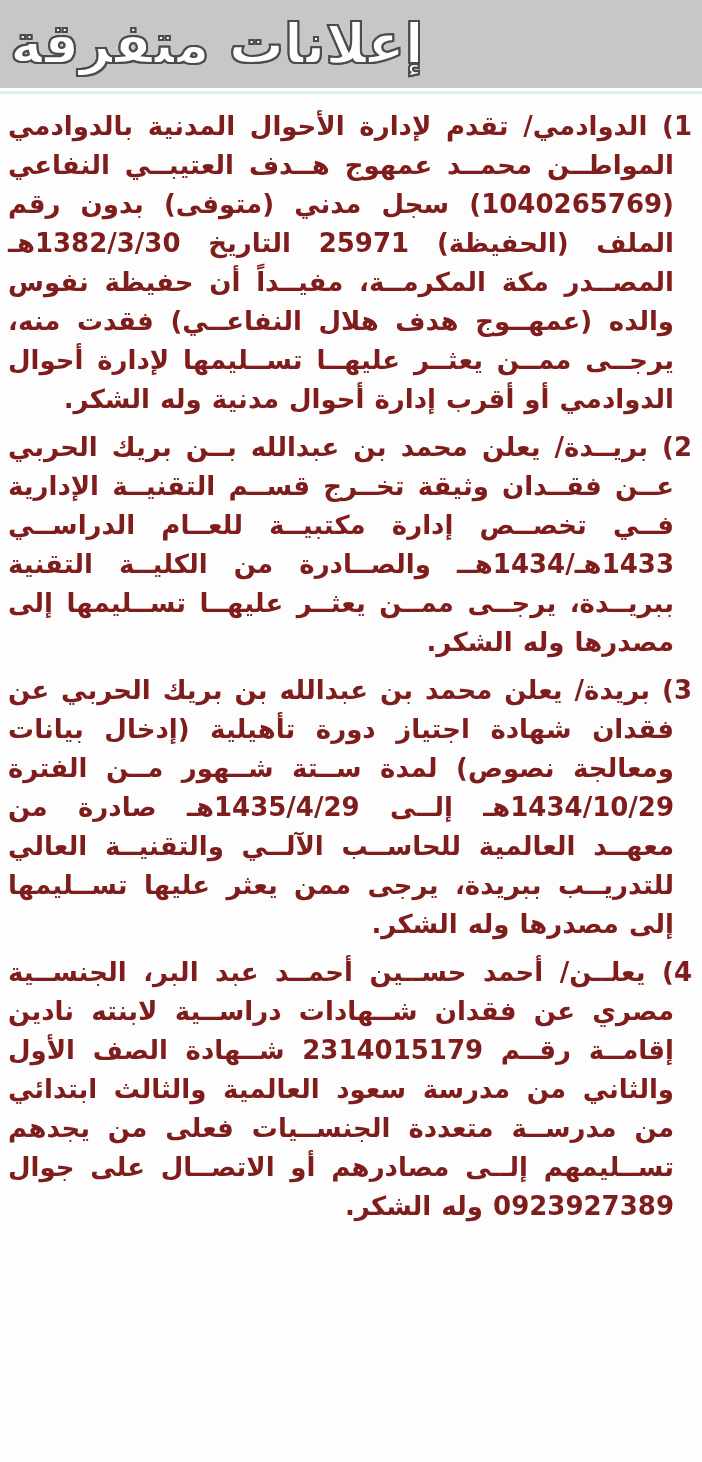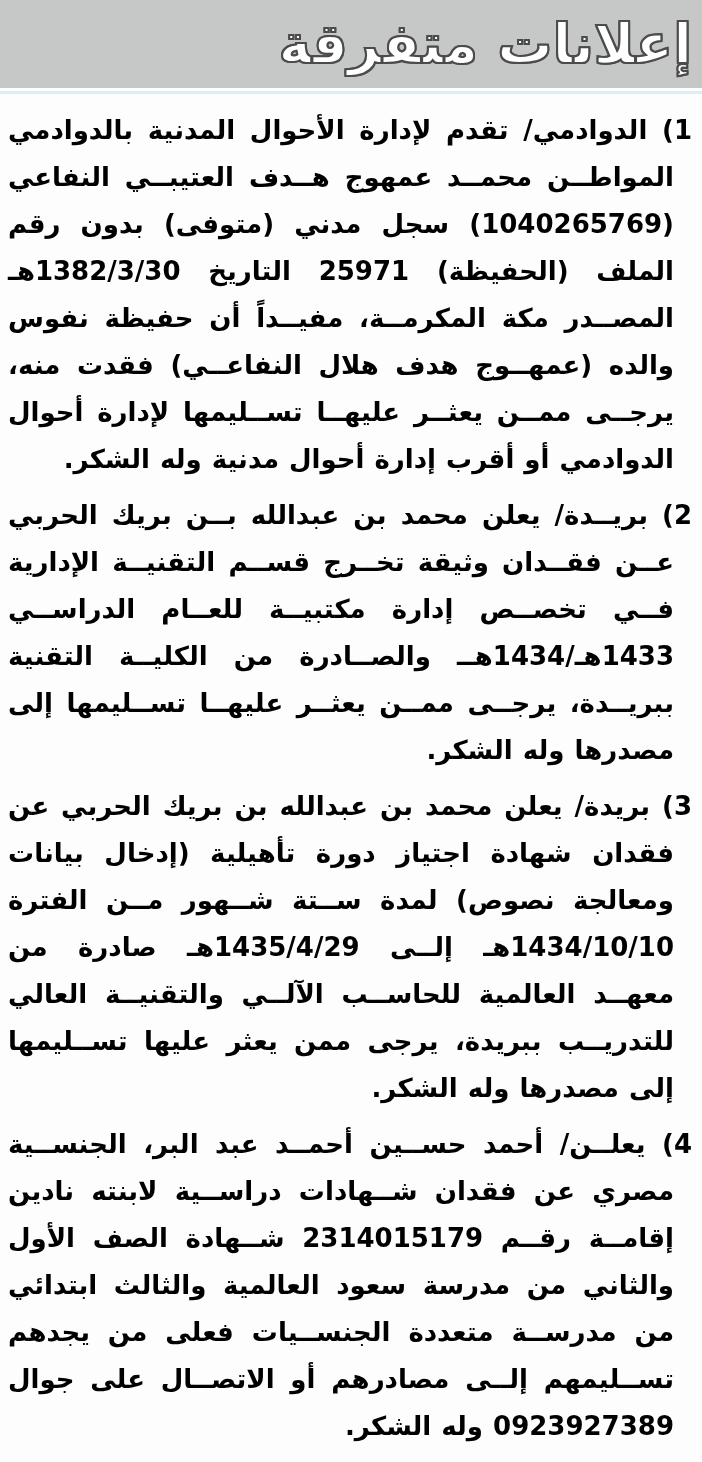--- a/index.html
+++ b/index.html
@@ -12,21 +12,20 @@
     background: #fdfdfd;
     overflow: hidden;
     font-family: "DejaVu Sans", sans-serif;
   }
   
   .banner {
     height: 88px;
     background: #c6c7c7;
     display: flex;
     align-items: center;
-    justify-content: flex-end;
     padding: 0 10px;
     box-sizing: border-box;
   }
   .banner-title {
     direction: rtl;
     font-size: 55px;
     font-weight: bold;
     color: #ffffff;
     -webkit-text-stroke: 2px #4b4b4b;
     text-shadow:
@@ -50,35 +49,35 @@
   .content {
     padding: 13px 10px 0 8px;
     box-sizing: border-box;
   }
   .ad {
     direction: rtl;
     unicode-bidi: plaintext;
     text-align: justify;
     font-size: 26px;
     font-weight: bold;
-    color: #000000;
-    line-height: 47px;
+    color: #7f1d1d;
+    line-height: 39px;
     margin: 0 0 9px 0;
     padding-right: 18px;   
     text-indent: -18px;
     word-spacing: 1px;
   }
 </style>
 </head>
 <body>
 
 <div class="banner">
   <div class="banner-title">إعلانات متفرقة</div>
 </div>
 <div class="gap-strip"></div>
 <div class="divider"></div>
 
 <div class="content">
   <p class="ad" lang="ar" dir="rtl">1) الدوادمي/ تقدم لإدارة الأحوال المدنية بالدوادمي المواطــن محمــد عمهوج هــدف العتيبــي النفاعي (1040265769) سجل مدني (متوفى) بدون رقم الملف (الحفيظة) 25971 التاريخ 1382/3/30هـ المصــدر مكة المكرمــة، مفيــداً أن حفيظة نفوس والده (عمهــوج هدف هلال النفاعــي) فقدت منه، يرجــى ممــن يعثــر عليهــا تســليمها لإدارة أحوال الدوادمي أو أقرب إدارة أحوال مدنية وله الشكر.</p>
   <p class="ad" lang="ar" dir="rtl">2) بريــدة/ يعلن محمد بن عبدالله بــن بريك الحربي عــن فقــدان وثيقة تخــرج قســم التقنيــة الإدارية فــي تخصــص إدارة مكتبيــة للعــام الدراســي 1433هـ/1434هــ والصــادرة من الكليــة التقنية ببريــدة، يرجــى ممــن يعثــر عليهــا تســليمها إلى مصدرها وله الشكر.</p>
-  <p class="ad" lang="ar" dir="rtl">3) بريدة/ يعلن محمد بن عبدالله بن بريك الحربي عن فقدان شهادة اجتياز دورة تأهيلية (إدخال بيانات ومعالجة نصوص) لمدة ســتة شــهور مــن الفترة 1434/10/10هـ إلــى 1435/4/29هـ صادرة من معهــد العالمية للحاســب الآلــي والتقنيــة العالي للتدريــب ببريدة، يرجى ممن يعثر عليها تســليمها إلى مصدرها وله الشكر.</p>
+  <p class="ad" lang="ar" dir="rtl">3) بريدة/ يعلن محمد بن عبدالله بن بريك الحربي عن فقدان شهادة اجتياز دورة تأهيلية (إدخال بيانات ومعالجة نصوص) لمدة ســتة شــهور مــن الفترة 1434/10/29هـ إلــى 1435/4/29هـ صادرة من معهــد العالمية للحاســب الآلــي والتقنيــة العالي للتدريــب ببريدة، يرجى ممن يعثر عليها تســليمها إلى مصدرها وله الشكر.</p>
   <p class="ad" lang="ar" dir="rtl">4) يعلــن/ أحمد حســين أحمــد عبد البر، الجنســية مصري عن فقدان شــهادات دراســية لابنته نادين إقامــة رقــم 2314015179 شــهادة الصف الأول والثاني من مدرسة سعود العالمية والثالث ابتدائي من مدرســة متعددة الجنســيات فعلى من يجدهم تســليمهم إلــى مصادرهم أو الاتصــال على جوال 0923927389 وله الشكر.</p>
 </div>
 
 </body></html>

